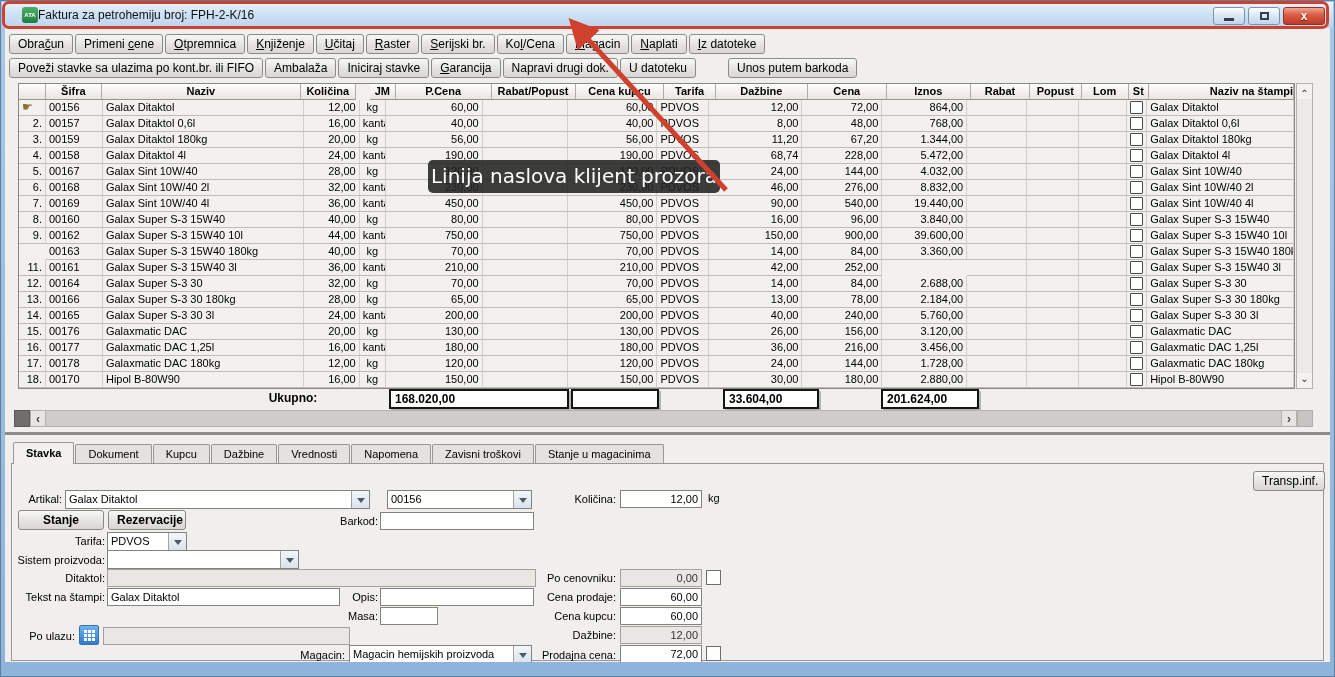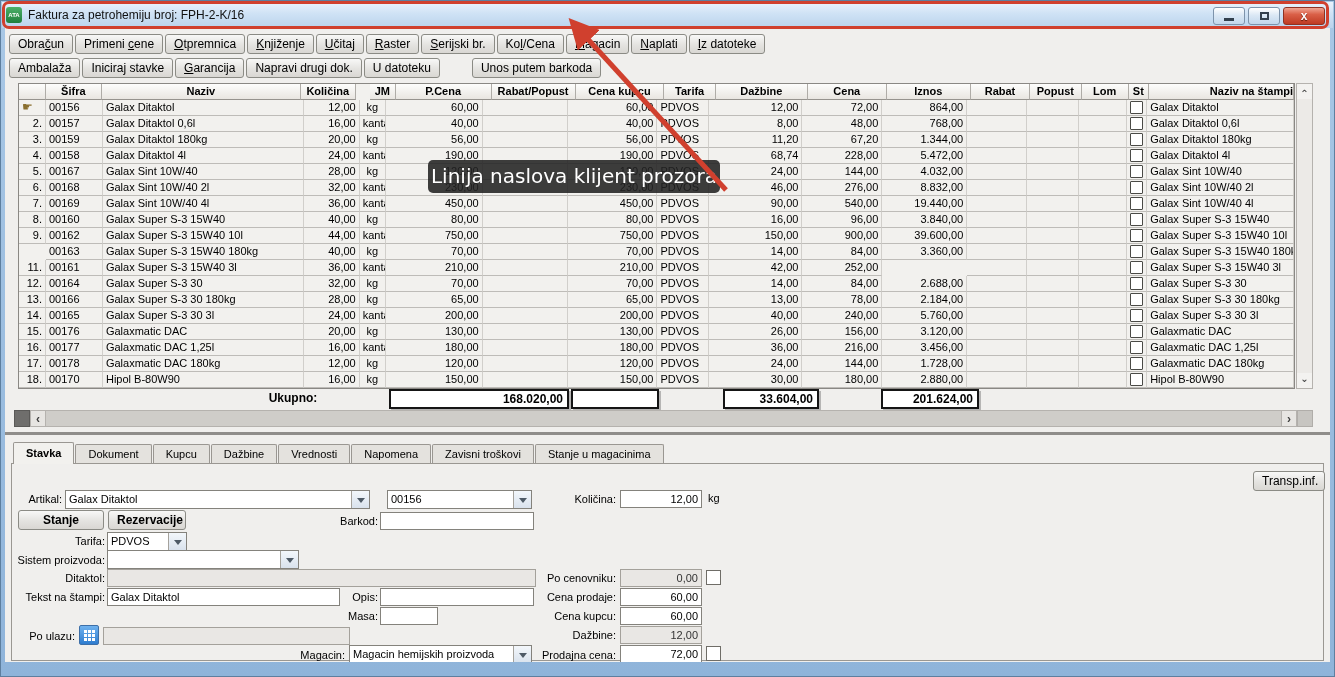--- a/index.html
+++ b/index.html
@@ -5,21 +5,21 @@
   html,body{margin:0;padding:0}
   body{width:1335px;height:677px;position:relative;overflow:hidden;
        font-family:"Liberation Sans","DejaVu Sans",sans-serif;font-size:11px;background:#fff;color:#000}
   u{text-decoration:underline}
 
   
   .window{position:absolute;inset:0;background:linear-gradient(#a9c8e6,#8fb4da);
           border:1px solid #5e7f9f;box-sizing:border-box}
   .titlebar{position:absolute;left:1px;top:1px;right:1px;height:26px;
             background:linear-gradient(#eaf3fc,#cfe2f5 45%,#bad3ec);
-            display:flex;align-items:center;gap:6px;padding-left:4px;box-sizing:border-box}
+            display:flex;align-items:center;padding-left:20px;box-sizing:border-box}
   .appicon{width:16px;height:16px;border-radius:3px;background:linear-gradient(#4db06a,#1f7f3c);
            display:flex;align-items:center;justify-content:center;color:#fff;font-size:6px;font-weight:bold;flex:0 0 16px}
   .title{font-size:12px;color:#111;white-space:nowrap}
   .winbtns{position:absolute;right:8px;top:5px;display:flex;gap:3px}
   .wbtn{width:32px;height:18px;border:1px solid #7d93ab;border-radius:3px;
         background:linear-gradient(#ffffff,#dbe8f5 45%,#c2d7ec);display:flex;align-items:center;justify-content:center;box-sizing:border-box}
   .wbtn.close{width:42px;background:linear-gradient(#f0a492,#da6048 40%,#bf3a22);border-color:#8e3223}
   .g-min{width:10px;height:3px;background:#33404e;margin-top:7px}
   .g-res{width:9px;height:8px;border:2px solid #33404e;box-sizing:border-box;background:transparent}
   .g-x{color:#fff;font-weight:bold;font-size:12px;line-height:12px;text-shadow:0 1px 1px #5d1708}
@@ -57,21 +57,21 @@
   .hscroll{position:absolute;left:9px;top:382px;width:1299px;height:17px;display:flex}
   .hs-dark{width:16px;background:#6f6e6c;border:1px solid #5a5957;box-sizing:border-box}
   .hs-btn{width:16px;background:#e7e5e2;border:1px solid #b5b2ae;box-sizing:border-box;display:flex;align-items:center;justify-content:center;color:#3f3f3f;font-size:12px;font-weight:bold;line-height:14px}
   .hs-track{flex:1;background:#cfcdc9;border:1px solid #b5b2ae;border-left:none;border-right:none}
   .hs-corner{width:16px;background:#c7c5c1;border:1px solid #b0ada9;box-sizing:border-box}
 
   
   .tot-label{position:absolute;left:188px;top:363px;width:200px;text-align:center;font-weight:bold;font-size:12px}
   .totbox{position:absolute;top:361px;height:20px;background:#fff;border:2px solid #151515;
           box-shadow:2px 2px 0 rgba(110,110,110,.45);font-weight:bold;font-size:12px;line-height:16px;
-          text-align:right;padding:0 4px;box-sizing:border-box;overflow:hidden}
+          text-align:left;padding:0 4px;box-sizing:border-box;overflow:hidden}
 
   .splitter{position:absolute;left:0;right:0;top:404px;height:3px;background:#8f8d8a}
 
   
   .tabstrip{position:absolute;left:8px;top:414px;display:flex;align-items:flex-end;height:22px}
   .tab{font-size:11px;padding:3px 12px 4px;border:1px solid #9a9792;border-bottom:none;background:#e4e2de;
        border-radius:2px 2px 0 0;margin-right:1px;height:20px;box-sizing:border-box;white-space:nowrap}
   .tab.active{background:#f2f1ee;font-weight:bold;height:22px;padding-top:4px;position:relative;z-index:2}
   .panel{position:absolute;left:6px;top:435px;right:6px;height:198px;background:#f0efed;
          border:1px solid #9a9792;box-sizing:border-box}
@@ -131,20 +131,21 @@
         <button class="btn"><u>K</u>njiženje</button>
         <button class="btn"><u>U</u>čitaj</button>
         <button class="btn"><u>R</u>aster</button>
         <button class="btn"><u>S</u>erijski br.</button>
         <button class="btn">Ko<u>l</u>/Cena</button>
         <button class="btn"><u>M</u>agacin</button>
         <button class="btn"><u>N</u>aplati</button>
         <button class="btn"><u>I</u>z datoteke</button>
       </div>
     <div class="tbrow tb2">
+        <button class="btn">Poveži stavke sa ulazima po kont.br. ili FIFO</button>
         <button class="btn">Ambalaža</button>
         <button class="btn">Iniciraj stavke</button>
         <button class="btn"><u>G</u>arancija</button>
         <button class="btn">Napravi drugi dok.</button>
         <button class="btn">U datoteku</button>
         <button class="btn">Unos putem barkoda</button>
       </div>
 
     <div class="grid">
       <div class="gridhdr">

